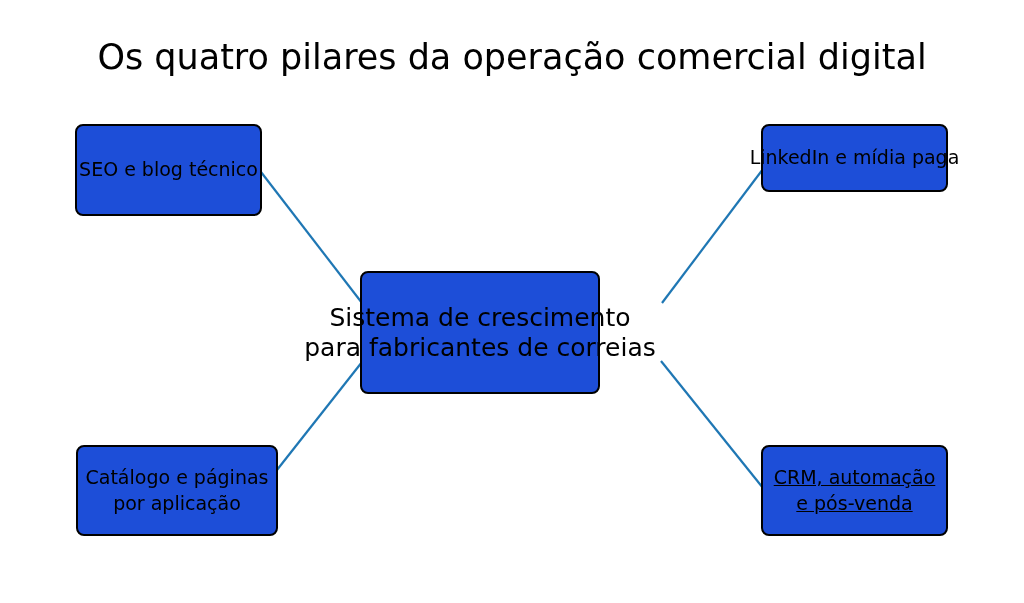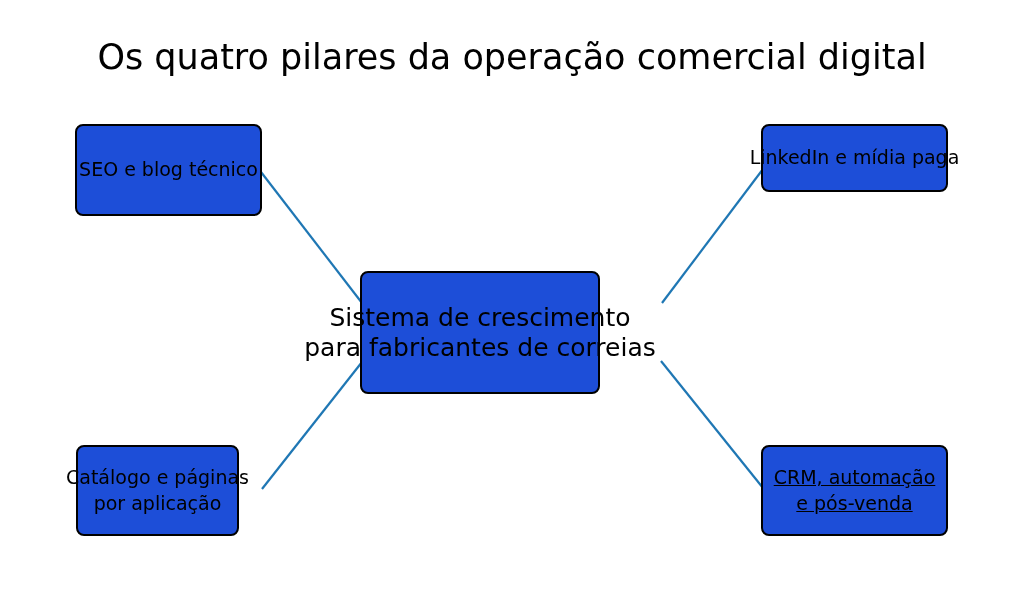--- a/index.html
+++ b/index.html
@@ -57,21 +57,21 @@
     text-align: center;
     font-size: 19px;
     line-height: 1.32;
   }
   .node-center .label {
     font-size: 25px;
     line-height: 1.18;
   }
   .node-tl { left: 75px;  top: 124px; width: 187px; height: 92px; }
   .node-tr { left: 761px; top: 124px; width: 187px; height: 68px; }
-  .node-bl { left: 76px;  top: 445px; width: 163px; height: 91px; }
+  .node-bl { left: 76px;  top: 445px; width: 202px; height: 91px; }
   .node-br { left: 761px; top: 445px; width: 187px; height: 91px; text-decoration: underline; }
   .node-center { left: 360px; top: 271px; width: 240px; height: 123px; }
 </style>
 </head>
 <body>
 
 <div class="canvas">
 
   <div class="title">Os quatro pilares da operação comercial digital</div>
 

